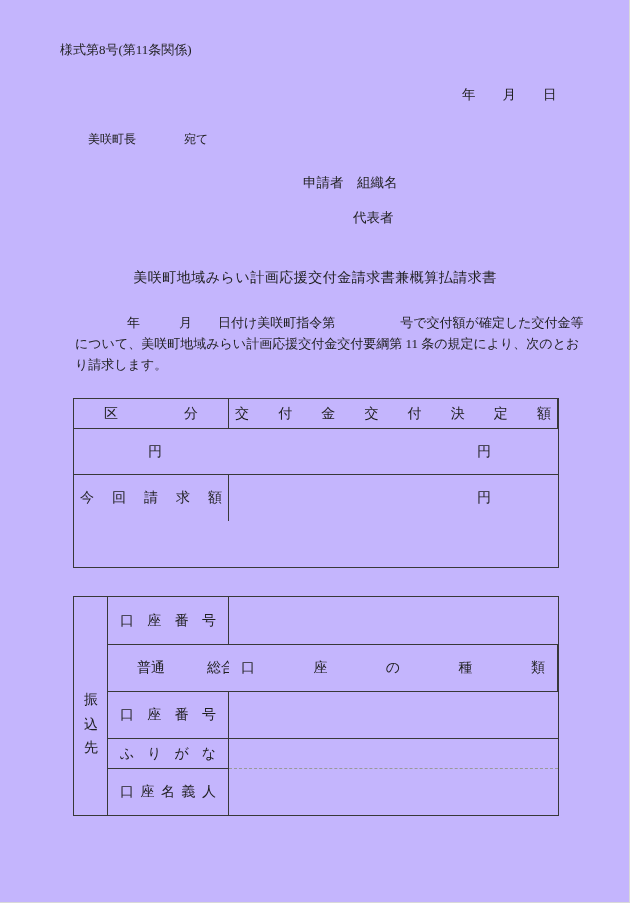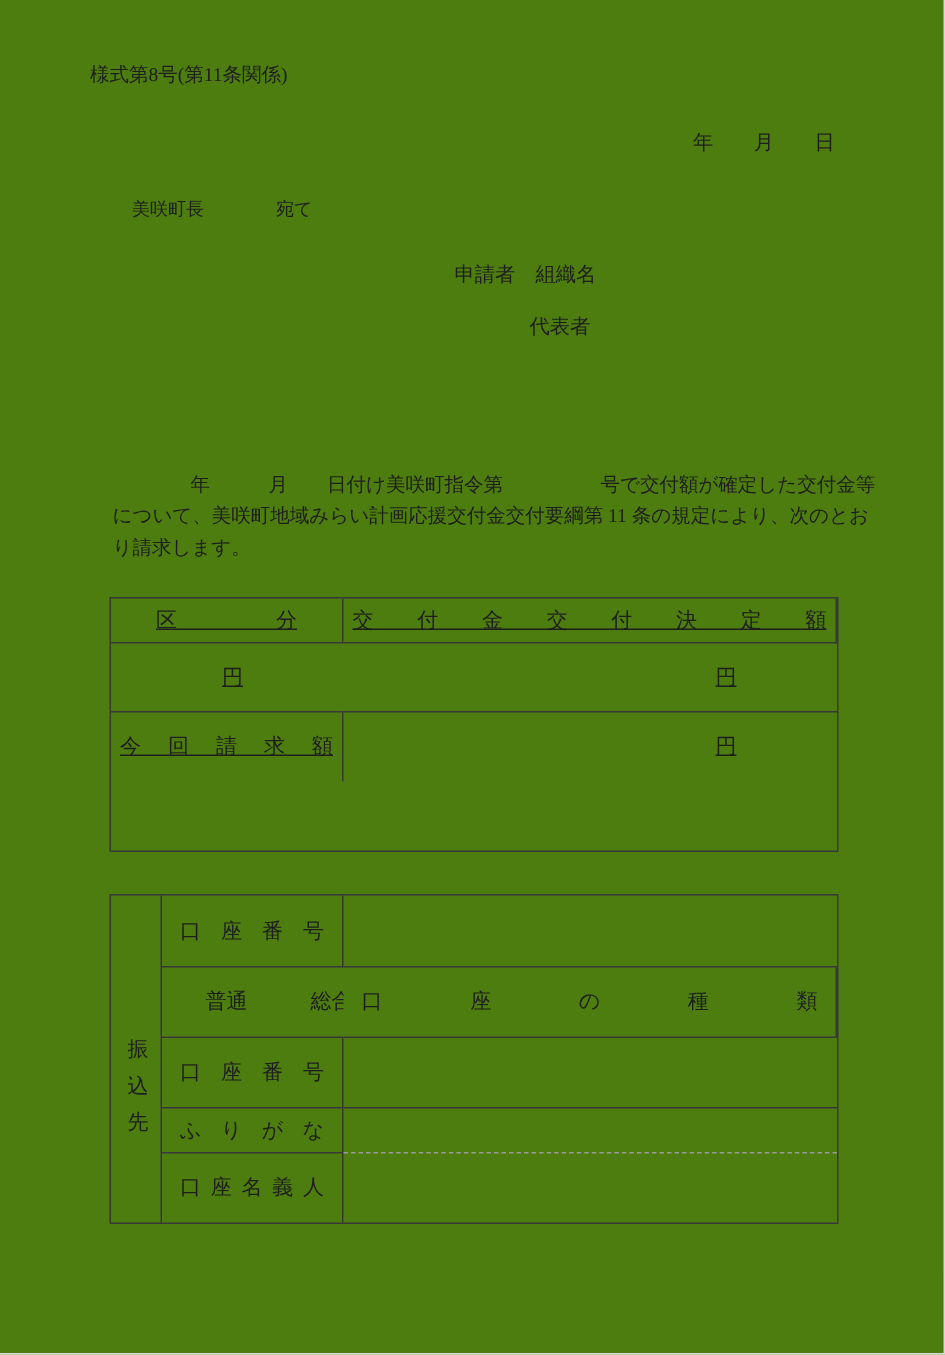--- a/index.html
+++ b/index.html
@@ -1,21 +1,21 @@
 <!DOCTYPE html>
 <html lang="ja"><head>
 <meta charset="utf-8">
 <style>
   * { margin: 0; padding: 0; box-sizing: border-box; }
   html, body { background: #ffffff; }
   .page {
     position: relative;
     width: 630px;
     height: 903px;
-    background: #4d7c0f;
+    background: #c4b5fd;
     color: #1e1e1e;
     font-family: "Liberation Serif", "DejaVu Serif", serif;
     overflow: hidden;
     box-shadow: inset -1px -1px 0 #d9d9d9;
   }
   .abs { position: absolute; white-space: pre; line-height: 1.25; }
 
   .form-number   { left: 60px;  top: 42px;  font-size: 13px; }
   .date-line     { left: 462px; top: 87px;  font-size: 13.5px; }
   .addressee     { left: 88px;  top: 132px; font-size: 12px; text-align: right; }
@@ -31,21 +31,21 @@
   .tbl { position: absolute; display: grid; border: 1px solid #383838; font-size: 14px; }
   .cell { display: flex; align-items: center; overflow: hidden; }
   .br { border-right: 1px solid #383838; }
   .bb { border-bottom: 1px solid #383838; }
   .bb-dash { border-bottom: 1px dashed #9a9a9a; }
   .fill { display: block; width: 100%; }
   .just { text-align: justify; text-align-last: justify; }
 
   .t1 { left: 73px; top: 398px; width: 486px; height: 170px;
         grid-template-columns: 155px 1fr;
-        grid-template-rows: 30px 1fr 1fr 1fr; text-decoration: underline; }
+        grid-template-rows: 30px 1fr 1fr 1fr; }
   .t1 .hdr-cat  .fill { padding: 0 30px; }
   .t1 .hdr-amt  .fill { padding: 0 62px; }
   .t1 .rowlbl   .fill { padding: 0 6px; }
   .t1 .yen      .fill { text-align: right; padding-right: 67px; }
 
   .t2 { left: 73px; top: 596px; width: 486px; height: 220px;
         grid-template-columns: 34px 121px 1fr;
         grid-template-rows: 48px 47px 47px 30px 1fr; }
   .t2 .group { grid-column: 1; grid-row: 1 / span 5;
                display: flex; align-items: center; justify-content: center;
@@ -63,20 +63,21 @@
   <div class="abs form-number">様式第8号(第11条関係)</div>
 
   <div class="abs date-line">年　　月　　日</div>
 
   <div class="abs addressee">美咲町長　　　　宛て</div>
 
   <div class="abs applicant">申請者　組織名</div>
 
   <div class="abs representative">代表者</div>
 
+  <div class="abs doc-title">美咲町地域みらい計画応援交付金請求書兼概算払請求書</div>
 
   <div class="body-par">
     <div>　　　　年　　　月　　日付け美咲町指令第　　　　　号で交付額が確定した交付金等</div>
     <div>について、美咲町地域みらい計画応援交付金交付要綱第 11 条の規定により、次のとお</div>
     <div>り請求します。</div>
   </div>
 
   <div class="tbl t1">
     <div class="cell br bb hdr-cat">
       <span class="fill just">区分</span>

